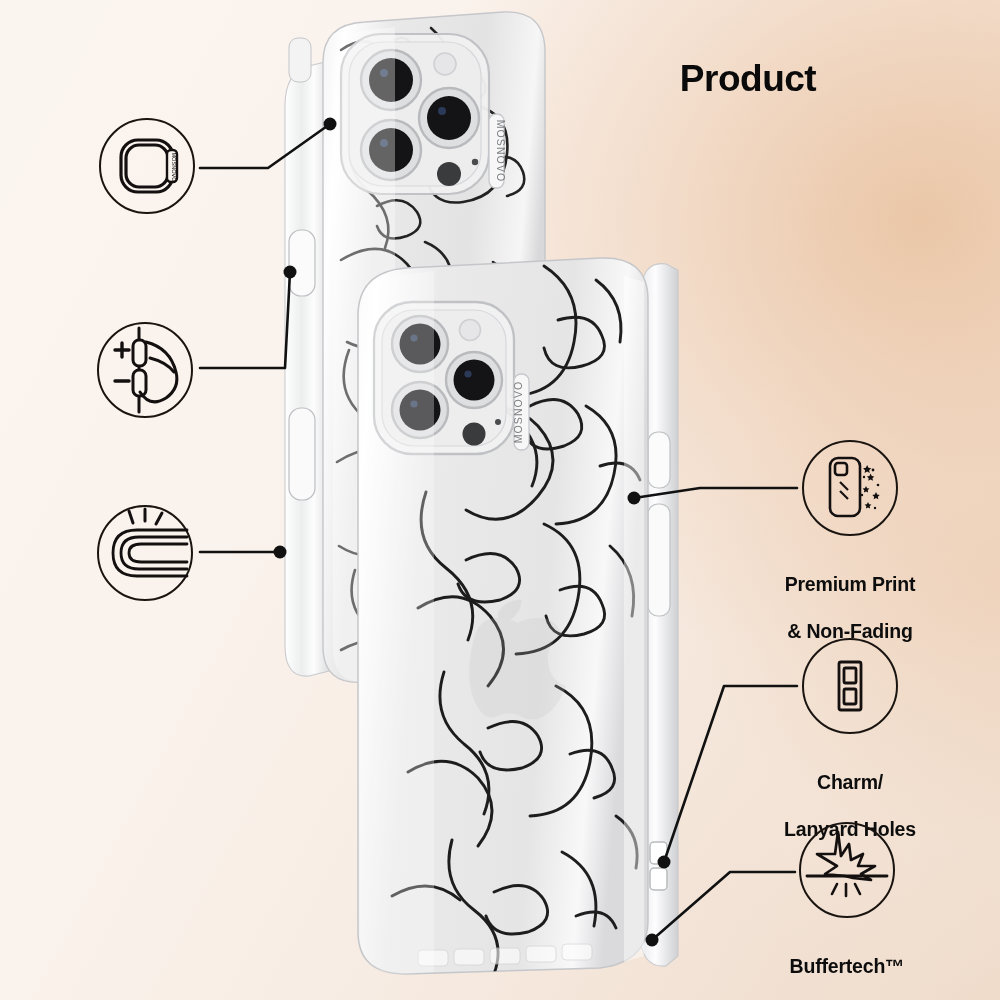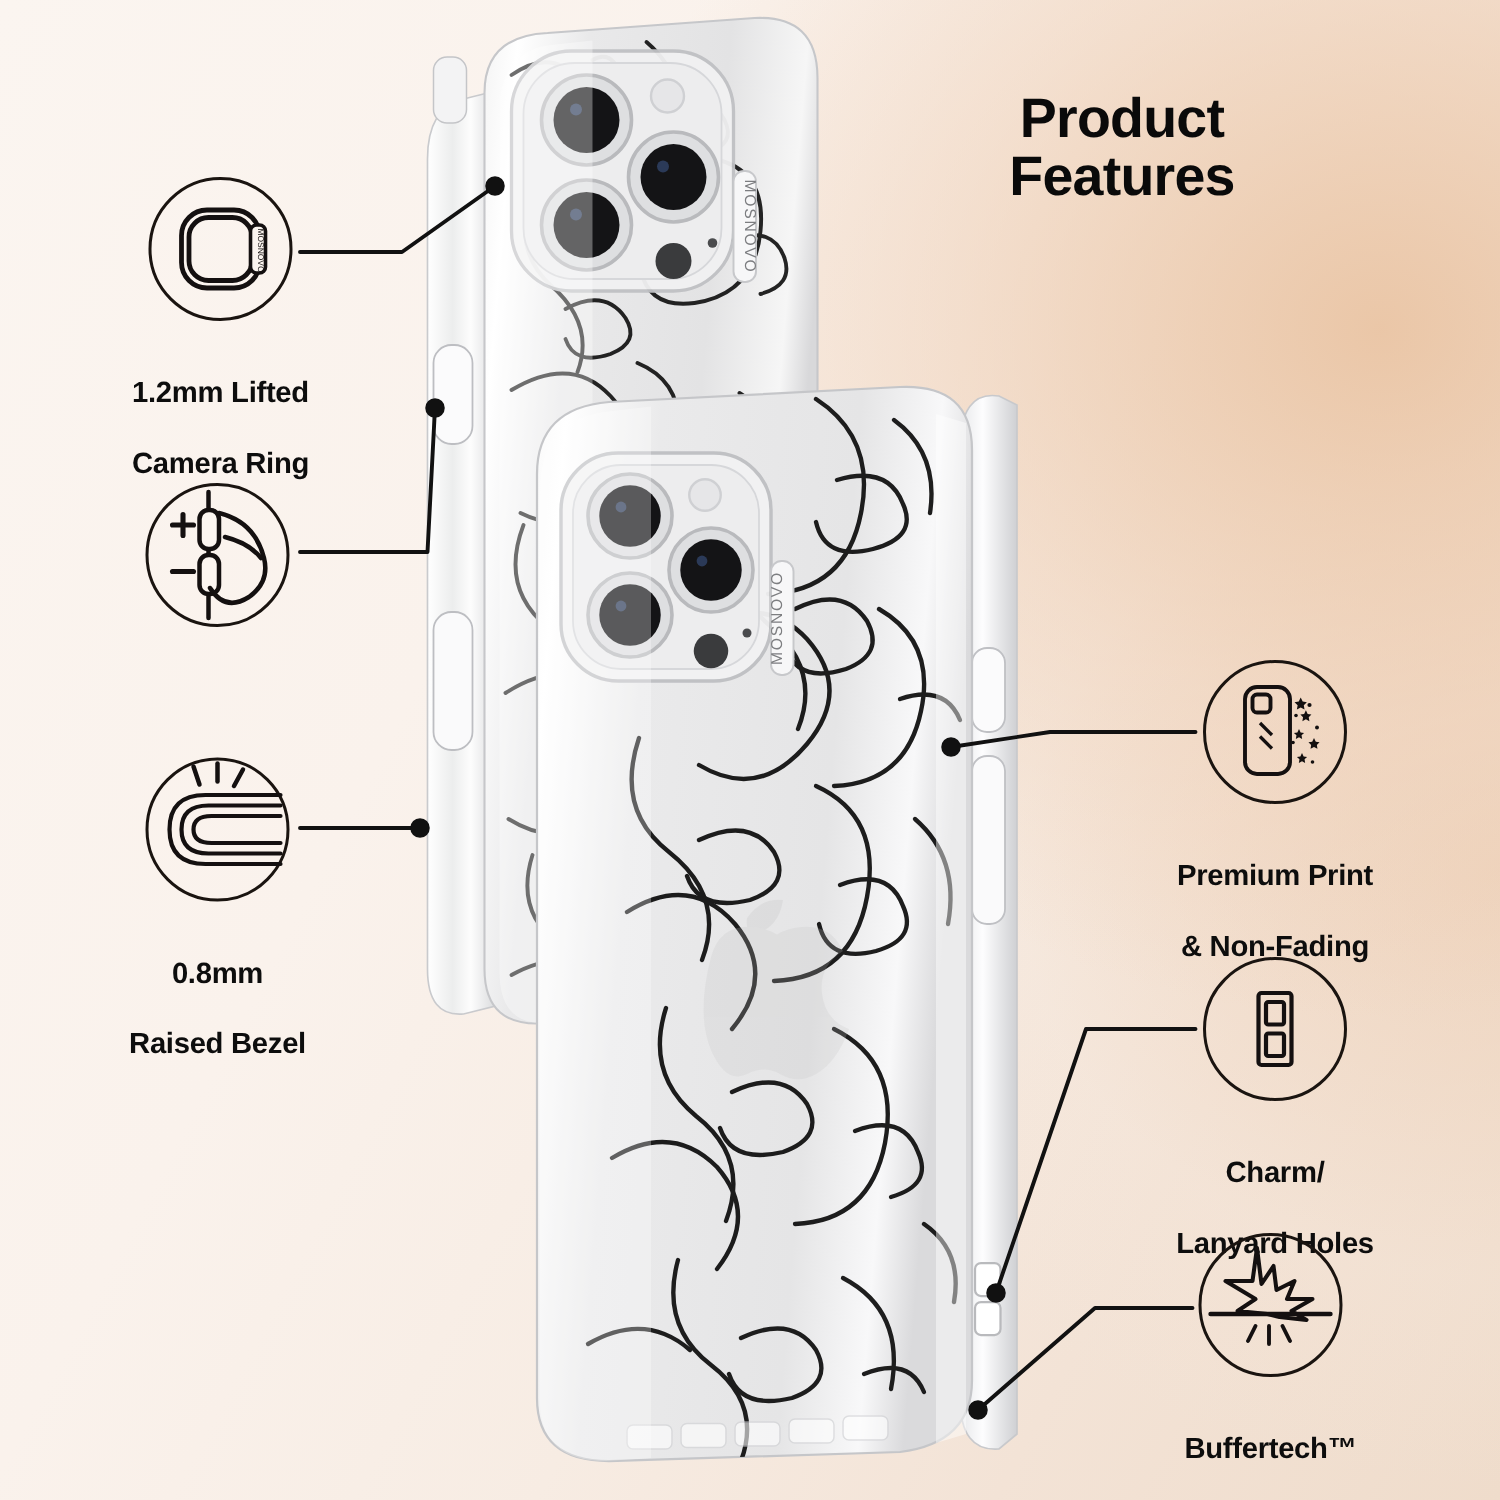--- a/index.html
+++ b/index.html
@@ -266,39 +266,34 @@
       <circle cx="290" cy="272" r="6.5"></circle>
       <circle cx="280" cy="552" r="6.5"></circle>
       <circle cx="634" cy="498" r="6.5"></circle>
       <circle cx="664" cy="862" r="6.5"></circle>
       <circle cx="652" cy="940" r="6.5"></circle>
     </g>
   </svg>
 
   <div class="title">
     <span>Product</span>
-    <span class="l2">Features</span>
   </div>
 
   <div class="feat" id="f-camera">
     <div class="circ">
       <svg width="92" height="92" viewBox="0 0 92 92">
         <g fill="none" stroke="#141010" stroke-width="3.2" stroke-linejoin="round">
           <rect x="20" y="20" width="52" height="52" rx="17"></rect>
           <rect x="25" y="25" width="42" height="42" rx="13"></rect>
         </g>
         <g>
           <rect x="66" y="30" width="10" height="32" rx="4" fill="#fbf5f0" stroke="#141010" stroke-width="2.4"></rect>
           <text x="71" y="47" fill="#141010" font-size="5.6" text-anchor="middle" font-family="'Liberation Sans',sans-serif" transform="rotate(90 71 47)">MOSNOVO</text>
         </g>
       </svg>
-    </div>
-    <div class="flabel">
-      <span>1.2mm Lifted</span><br>
-      <span>Camera Ring</span>
     </div>
   </div>
 
   <div class="feat" id="f-button">
     <div class="circ">
       <svg width="92" height="92" viewBox="0 0 92 92">
         <g fill="none" stroke="#141010" stroke-width="3" stroke-linecap="round">
 
           <path d="M40 4 L40 88"></path>
           <rect x="34" y="16" width="13" height="26" rx="6" fill="#fbf5f0"></rect>
@@ -321,24 +316,20 @@
         <g fill="none" stroke="#141010" stroke-width="2.8" stroke-linecap="round">
           <path d="M88 30 L40 30 q-18 0 -18 16 q0 16 18 16 L88 62"></path>
           <path d="M88 37 L42 37 q-12 0 -12 9 q0 9 12 9 L88 55"></path>
           <path d="M88 23 L38 23 q-24 0 -24 23 q0 23 24 23 L88 69"></path>
 
           <path d="M34 16 L30 4" stroke-width="3"></path>
           <path d="M46 14 L46 2" stroke-width="3"></path>
           <path d="M57 17 L63 6" stroke-width="3"></path>
         </g>
       </svg>
-    </div>
-    <div class="flabel">
-      <span>0.8mm</span><br>
-      <span>Raised Bezel</span>
     </div>
   </div>
 
   <div class="feat" id="f-print">
     <div class="circ">
       <svg width="92" height="92" viewBox="0 0 92 92">
         <g fill="none" stroke="#141010" stroke-width="2.6" stroke-linejoin="round">
           <rect x="26" y="16" width="30" height="58" rx="8"></rect>
           <rect x="31" y="21" width="12" height="12" rx="3"></rect>
           <path d="M36 40 L44 48" stroke-width="2.2"></path>

